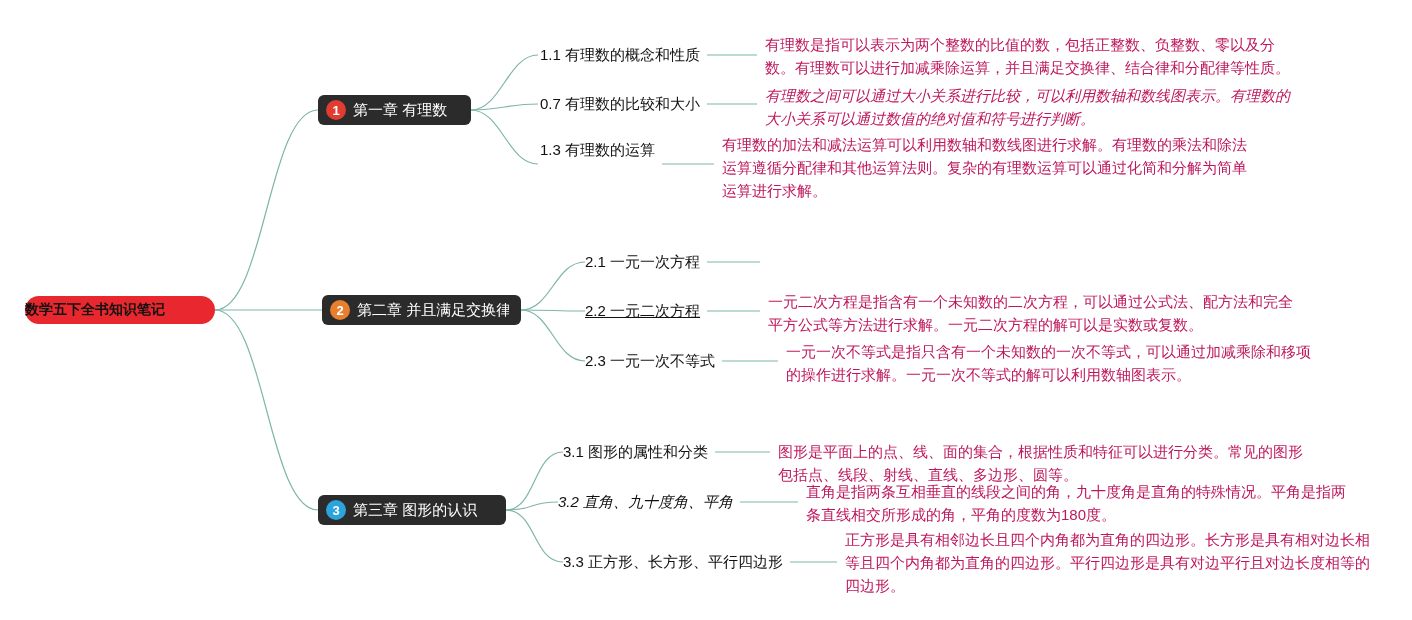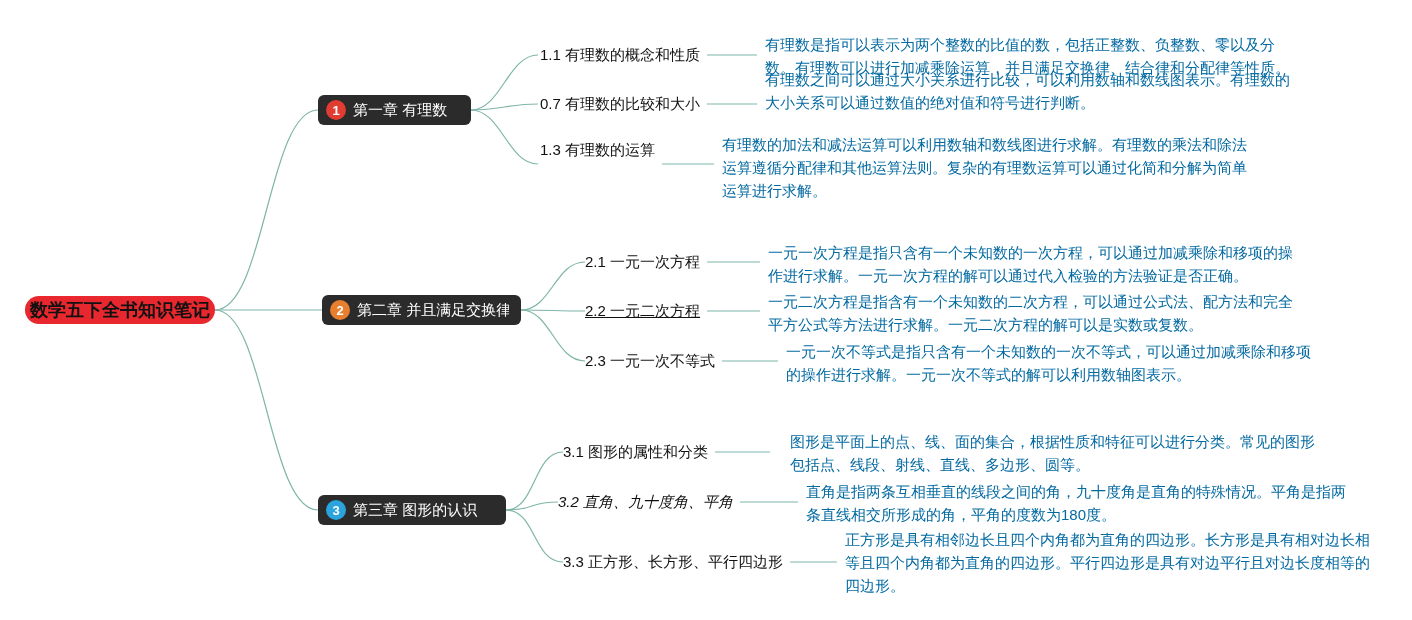--- a/index.html
+++ b/index.html
@@ -10,22 +10,22 @@
     position: relative;
     overflow: hidden;
   }
   .canvas { position: absolute; inset: 0; width: 1412px; height: 620px; }
   svg.links { position: absolute; left: 0; top: 0; pointer-events: none; }
   svg.links path { fill: none; stroke: #7fb5a9; stroke-width: 1.2px; }
 
   .root-node {
     position: absolute; left: 25px; top: 296px; width: 190px; height: 28px;
     border-radius: 14px; background: #e8282e;
-    display: flex; align-items: center; justify-content: center;
-    font-size: 18px; font-weight: bold; color: #111111; white-space: nowrap;
+    display: flex; align-items: center; justify-content: flex-start;
+    font-size: 14px; font-weight: bold; color: #111111; white-space: nowrap;
     cursor: pointer;
   }
 
   .chapter {
     position: absolute; height: 30px; background: #2b2b2b; border-radius: 6px;
     display: flex; align-items: center; gap: 7px; padding: 0 12px 0 8px;
     color: #ffffff; font-size: 15px; white-space: nowrap; cursor: pointer;
   }
   .chapter-1 { left: 318px; top: 95px;  width: 153px; }
   .chapter-2 { left: 322px; top: 295px; width: 199px; }
@@ -45,30 +45,30 @@
   .st-1-2 { left: 540px; top: 93px; }
   .st-1-3 { left: 540px; top: 139px; }
   .st-2-1 { left: 585px; top: 251px; }
   .st-2-2 { left: 585px; top: 300px; text-decoration: underline; }
   .st-2-3 { left: 585px; top: 350px; }
   .st-3-1 { left: 563px; top: 441px; }
   .st-3-2 { left: 558px; top: 491px; font-style: italic; }
   .st-3-3 { left: 563px; top: 551px; }
 
   .detail {
-    position: absolute; font-size: 15px; line-height: 23px; color: #0369a1;
+    position: absolute; font-size: 15px; line-height: 23px; color: #be185d;
     cursor: pointer;
   }
   .dt-1-1 { left: 765px; top: 33px;  width: 532px; }
-  .dt-1-2 { left: 765px; top: 68px;  width: 532px; }
+  .dt-1-2 { left: 765px; top: 84px;  width: 532px; font-style: italic; }
   .dt-1-3 { left: 722px; top: 133px; width: 532px; }
   .dt-2-1 { left: 768px; top: 241px; width: 532px; }
   .dt-2-2 { left: 768px; top: 290px; width: 532px; }
   .dt-2-3 { left: 786px; top: 340px; width: 532px; }
-  .dt-3-1 { left: 778px; top: 430px; width: 532px; margin-left: 12px; }
+  .dt-3-1 { left: 778px; top: 440px; width: 532px; }
   .dt-3-2 { left: 806px; top: 480px; width: 540px; }
   .dt-3-3 { left: 845px; top: 528px; width: 532px; }
 </style>
 </head>
 <body>
 
 <div class="canvas">
 
   <svg class="links" width="1412" height="620" viewBox="0 0 1412 620" aria-hidden="true">
 
@@ -114,21 +114,20 @@
   <div class="detail dt-1-2">有理数之间可以通过大小关系进行比较，可以利用数轴和数线图表示。有理数的大小关系可以通过数值的绝对值和符号进行判断。</div>
   <div class="detail dt-1-3">有理数的加法和减法运算可以利用数轴和数线图进行求解。有理数的乘法和除法运算遵循分配律和其他运算法则。复杂的有理数运算可以通过化简和分解为简单运算进行求解。</div>
 
   <div class="chapter chapter-2">
     <span class="badge" style="background: rgb(232, 127, 46);">2</span>
     <span class="chapter-label">第二章 并且满足交换律</span>
   </div>
   <div class="subtopic st-2-1">2.1 一元一次方程</div>
   <div class="subtopic st-2-2">2.2 一元二次方程</div>
   <div class="subtopic st-2-3">2.3 一元一次不等式</div>
-  <div class="detail dt-2-1">一元一次方程是指只含有一个未知数的一次方程，可以通过加减乘除和移项的操作进行求解。一元一次方程的解可以通过代入检验的方法验证是否正确。</div>
   <div class="detail dt-2-2">一元二次方程是指含有一个未知数的二次方程，可以通过公式法、配方法和完全平方公式等方法进行求解。一元二次方程的解可以是实数或复数。</div>
   <div class="detail dt-2-3">一元一次不等式是指只含有一个未知数的一次不等式，可以通过加减乘除和移项的操作进行求解。一元一次不等式的解可以利用数轴图表示。</div>
 
   <div class="chapter chapter-3">
     <span class="badge" style="background: rgb(43, 163, 220);">3</span>
     <span class="chapter-label">第三章 图形的认识</span>
   </div>
   <div class="subtopic st-3-1">3.1 图形的属性和分类</div>
   <div class="subtopic st-3-2">3.2 直角、九十度角、平角</div>
   <div class="subtopic st-3-3">3.3 正方形、长方形、平行四边形</div>

